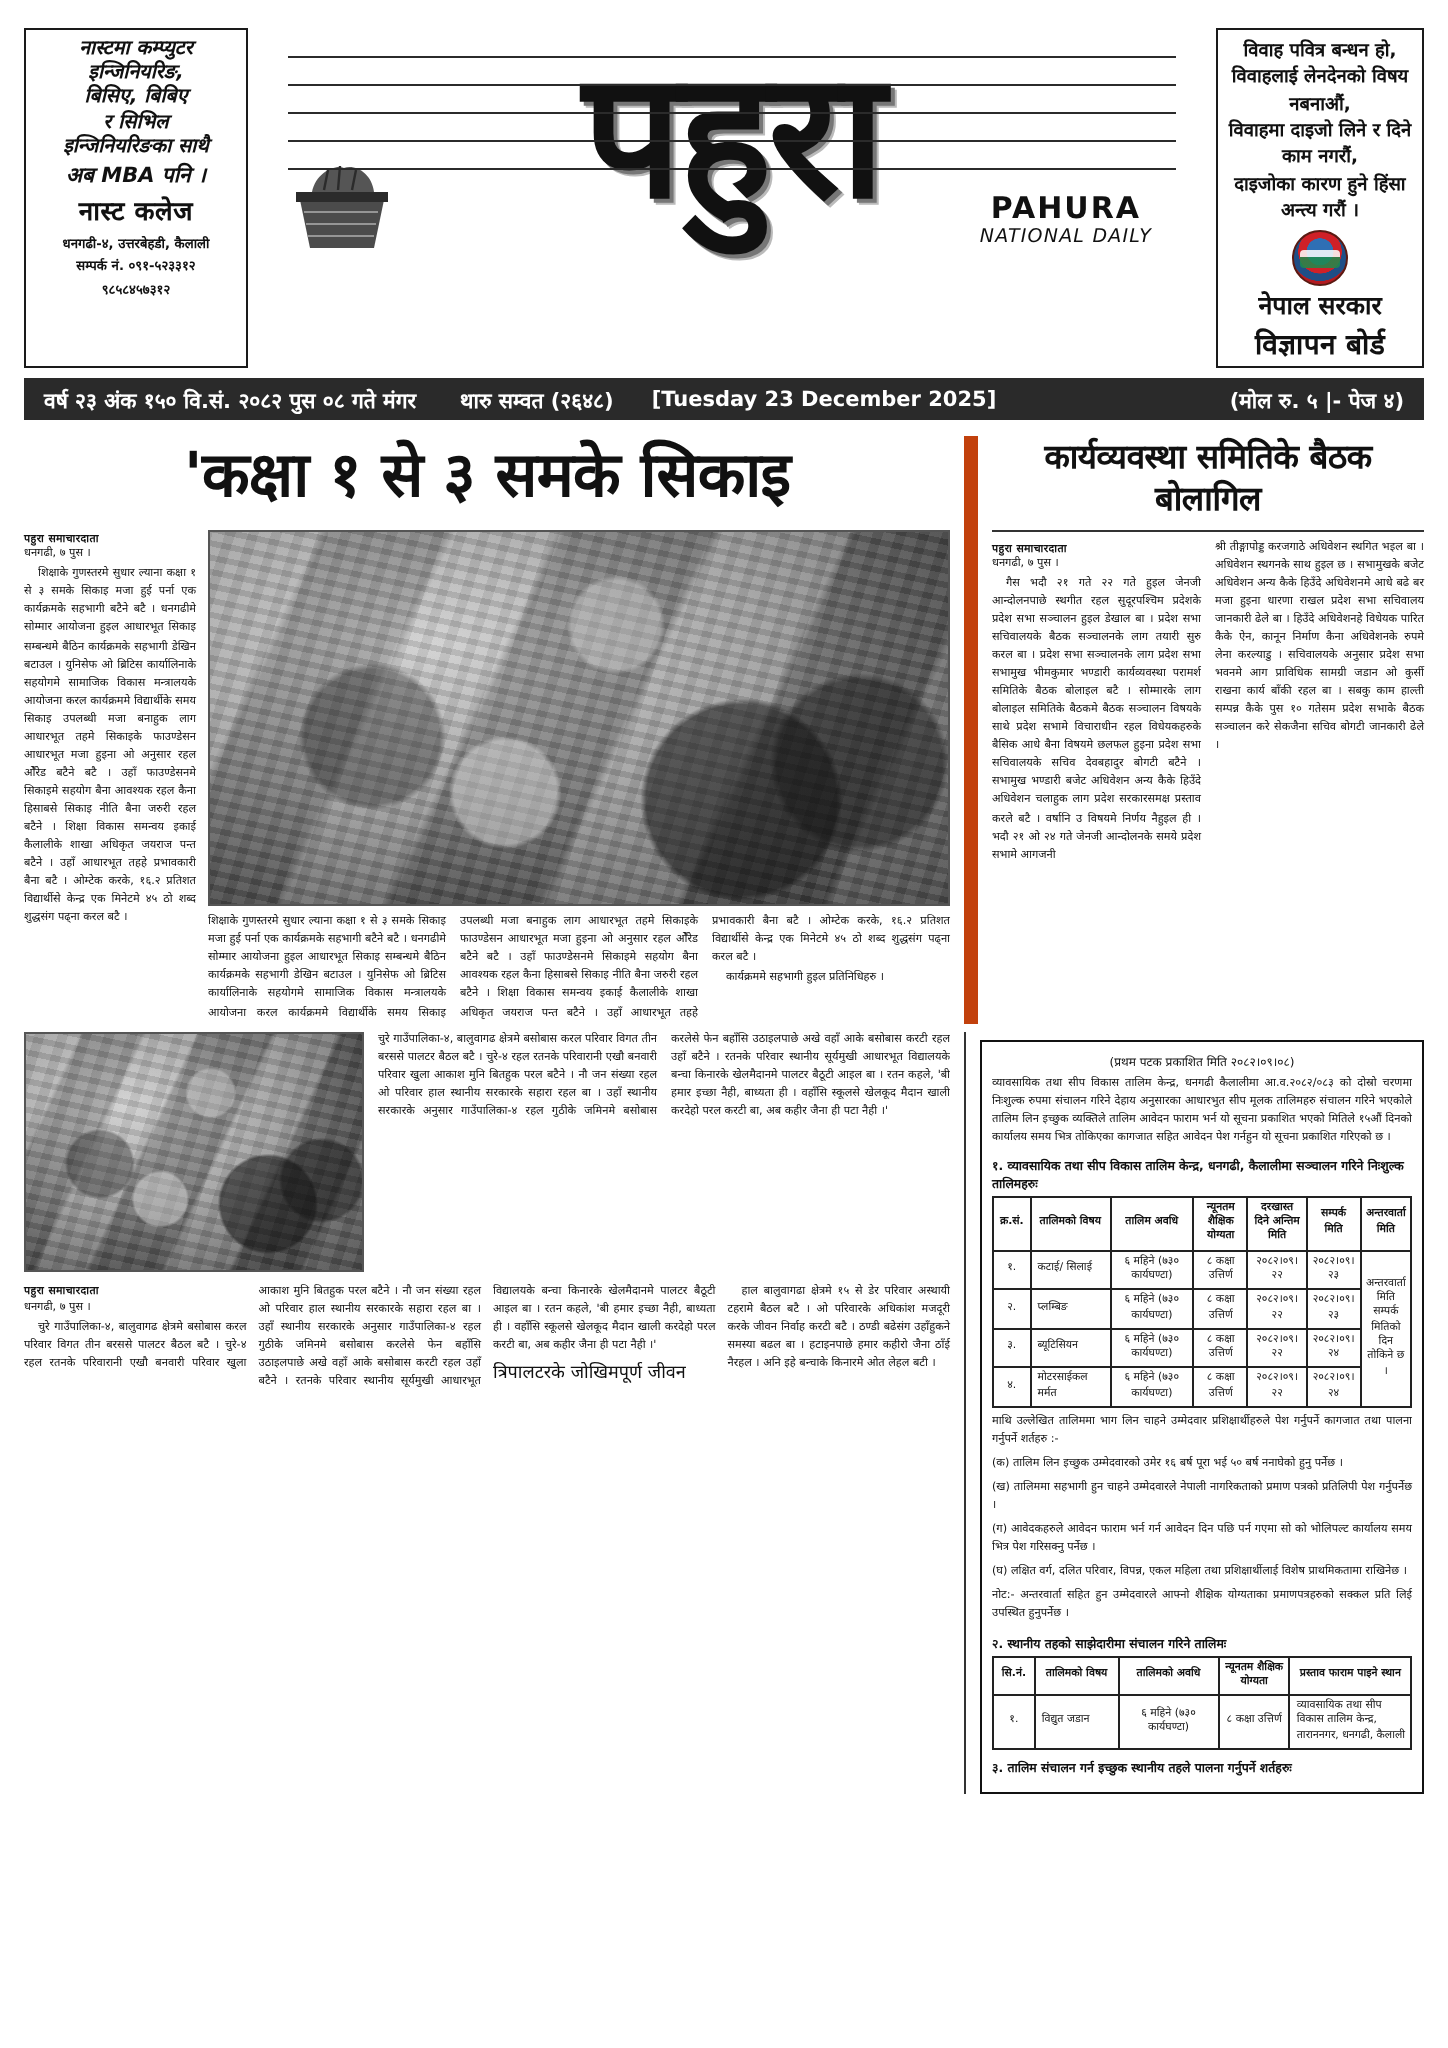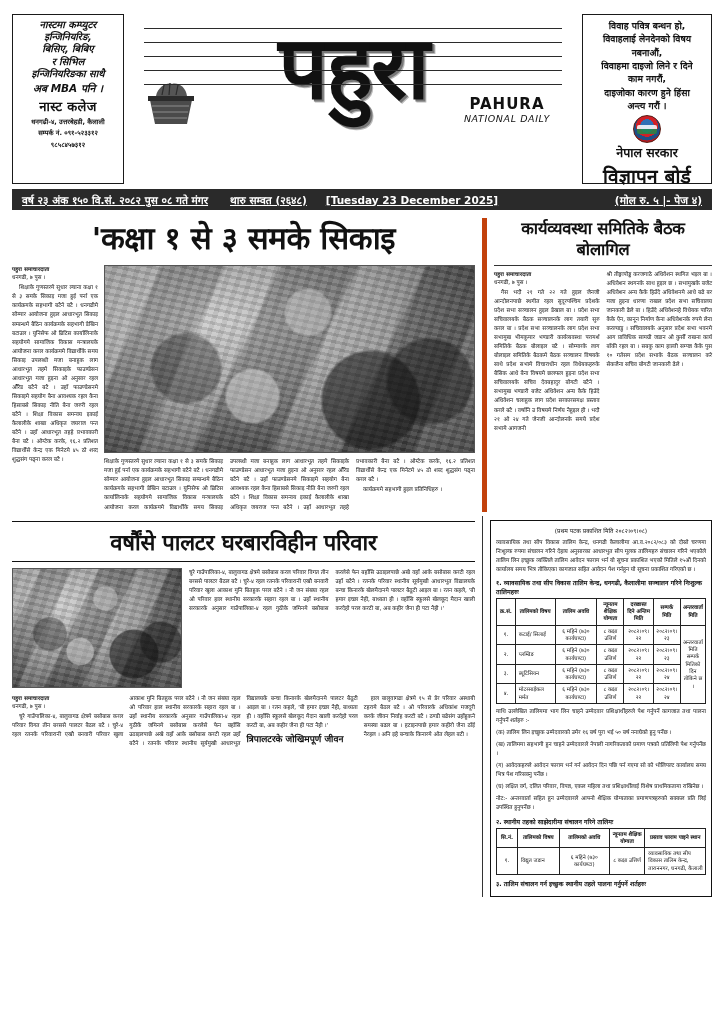--- a/index.html
+++ b/index.html
@@ -55,32 +55,32 @@
     font-style: normal;
     font-weight: bold;
     font-size: 6.6px;
     display:block;
     line-height: 1.45;
     margin-top: 2px;
   }
   .ad-left .mba { font-size: 10.5px; font-style: italic; display:block; margin-top:2px;}
 
   .ad-right {
-    width: 130px;
+    width: 104px;
     font-size: 9.2px;
     font-weight: bold;
     line-height: 1.45;
   }
   .ad-right .gov {
     font-size: 12.5px;
     display: block;
     margin-top: 1px;
   }
   .ad-right .board {
-    font-size: 19px;
+    font-size: 14px;
     display: block;
     letter-spacing: .2px;
   }
   .emblem {
     width: 26px; height: 26px;
     margin: 3px auto 1px auto;
     border-radius: 50%;
     background:
       radial-gradient(circle at 50% 38%, #2f6fb5 0 32%, #cf2027 33% 52%, #1f4e86 53% 70%, #b31a20 71% 100%);
     border: 1px solid #5a1a12;
@@ -153,37 +153,36 @@
     margin-top: 5px;
     background: #2a2a2a;
     color: #ffffff;
     height: 21px;
     display: flex;
     align-items: center;
     font-size: 10.5px;
     font-weight: bold;
     padding: 0 10px;
     box-sizing: border-box;
-    text-decoration: underline;
   }
   .datebar .seg { white-space: nowrap; }
   .datebar .s1 { flex: 0 0 auto; }
   .datebar .s2 { margin-left: 22px; }
   .datebar .s3 { margin-left: 19px; font-family: "DejaVu Sans", sans-serif; }
   .datebar .s4 { margin-left: auto; }
 
   
   .top-area {
     display: flex;
     margin-top: 8px;
   }
   .left-top { width: 470px; padding-right: 7px; box-sizing: border-box; }
   .right-top {
     width: 230px;
-    border-left: 5px solid #c2410c;
+    border-left: 7px solid #c2410c;
     padding-left: 7px;
     box-sizing: border-box;
   }
   .lead-headline {
     font-size: 31px;
     font-weight: bold;
     line-height: 1.30;
     letter-spacing: -.4px;
     text-align: center;
     margin: 0 0 7px 0;
@@ -414,37 +413,36 @@
             <p class="para first">श्री तीङ्गापोड्ड करजगाठे अधिवेशन स्थगित भइल बा । अधिवेशन स्थगनके साथ हुइल छ । सभामुखके बजेट अधिवेशन अन्य कैके हिउँदे अधिवेशनमे आधे बढे बर मजा हुइना धारणा राखल प्रदेश सभा सचिवालय जानकारी ढेले बा । हिउँदे अधिवेशनहे विधेयक पारित कैके ऐन, कानून निर्माण कैना अधिवेशनके रुपमे लेना करल्याडु । सचिवालयके अनुसार प्रदेश सभा भवनमे आग प्राविधिक सामग्री जडान ओ कुर्सी राखना कार्य बाँकी रहल बा । सबकु काम हाल्ती सम्पन्न कैके पुस १० गतेसम प्रदेश सभाके बैठक सञ्चालन करे सेकजैना सचिव बोगटी जानकारी ढेले ।</p>
           </div>
         </div>
       </div>
     </div>
   </div>
 
   <div class="mid-area">
 
     <div class="left-mid">
-      <div class="band-headline">वर्षौंसे पालटर घरबारविहीन परिवार</div>
 
       <div class="photo photo-second"></div>
 
       <div class="col-text" style="overflow:hidden;">
         <div class="cols2">
           <p class="para first">चुरे गाउँपालिका-४, बालुवागढ क्षेत्रमे बसोबास करल परिवार विगत तीन बरससे पालटर बैठल बटै । चुरे-४ रहल रतनके परिवारानी एखौ बनवारी परिवार खुला आकाश मुनि बितहुक परल बटैने । नौ जन संख्या रहल ओ परिवार हाल स्थानीय सरकारके सहारा रहल बा । उहाँ स्थानीय सरकारके अनुसार गाउँपालिका-४ रहल गुठीके जमिनमे बसोबास करलेसे फेन बहाँसि उठाइलपाछे अखे वहाँ आके बसोबास करटी रहल उहाँ बटैने । रतनके परिवार स्थानीय सूर्यमुखी आधारभूत विद्यालयके बन्चा किनारके खेलमैदानमे पालटर बैठूटी आइल बा । रतन कहले, 'बी हमार इच्छा नैही, बाध्यता ही । वहाँसि स्कूलसे खेलकूद मैदान खाली करदेहो परल करटी बा, अब कहीर जैना ही पटा नैही ।'</p>
         </div>
       </div>
 
       <div style="clear:both;"></div>
 
       <div class="cols4 col-text" style="margin-top:3px;">
         <div class="byline">पहुरा समाचारदाता</div>
         <p class="para first">धनगढी, ७ पुस ।</p>
         <p class="para">चुरे गाउँपालिका-४, बालुवागढ क्षेत्रमे बसोबास करल परिवार विगत तीन बरससे पालटर बैठल बटै । चुरे-४ रहल रतनके परिवारानी एखौ बनवारी परिवार खुला आकाश मुनि बितहुक परल बटैने । नौ जन संख्या रहल ओ परिवार हाल स्थानीय सरकारके सहारा रहल बा । उहाँ स्थानीय सरकारके अनुसार गाउँपालिका-४ रहल गुठीके जमिनमे बसोबास करलेसे फेन बहाँसि उठाइलपाछे अखे वहाँ आके बसोबास करटी रहल उहाँ बटैने । रतनके परिवार स्थानीय सूर्यमुखी आधारभूत विद्यालयके बन्चा किनारके खेलमैदानमे पालटर बैठूटी आइल बा । रतन कहले, 'बी हमार इच्छा नैही, बाध्यता ही । वहाँसि स्कूलसे खेलकूद मैदान खाली करदेहो परल करटी बा, अब कहीर जैना ही पटा नैही ।'</p>
-        <p class="para" style="font-weight:bold; font-size:9px; text-indent:0; margin:2px 0;">त्रिपालटरके जोखिमपूर्ण जीवन</p>
+        <p class="para" style="font-weight:normal; font-size:9px; text-indent:0; margin:2px 0;">त्रिपालटरके जोखिमपूर्ण जीवन</p>
         <p class="para">हाल बालुवागढा क्षेत्रमे १५ से डेर परिवार अस्थायी टहरामे बैठल बटै । ओ परिवारके अधिकांश मजदूरी करके जीवन निर्वाह करटी बटै । ठण्डी बढेसंग उहाँहुकने समस्या बढल बा । हटाइनपाछे हमार कहीरो जैना ठाँई नैरहल । अनि इहे बन्चाके किनारमे ओत लेहल बटी ।</p>
       </div>
     </div>
 
     <div class="right-mid">
       <div class="notice">
 
 
         <div class="notice-sub">(प्रथम पटक प्रकाशित मिति २०८२।०९।०८)</div>
         <div class="notice-body">व्यावसायिक तथा सीप विकास तालिम केन्द्र, धनगढी कैलालीमा आ.व.२०८२/०८३ को दोस्रो चरणमा निःशुल्क रुपमा संचालन गरिने देहाय अनुसारका आधारभुत सीप मूलक तालिमहरु संचालन गरिने भएकोले तालिम लिन इच्छुक व्यक्तिले तालिम आवेदन फाराम भर्न यो सूचना प्रकाशित भएको मितिले १५औं दिनको कार्यालय समय भित्र तोकिएका कागजात सहित आवेदन पेश गर्नहुन यो सूचना प्रकाशित गरिएको छ ।</div>

